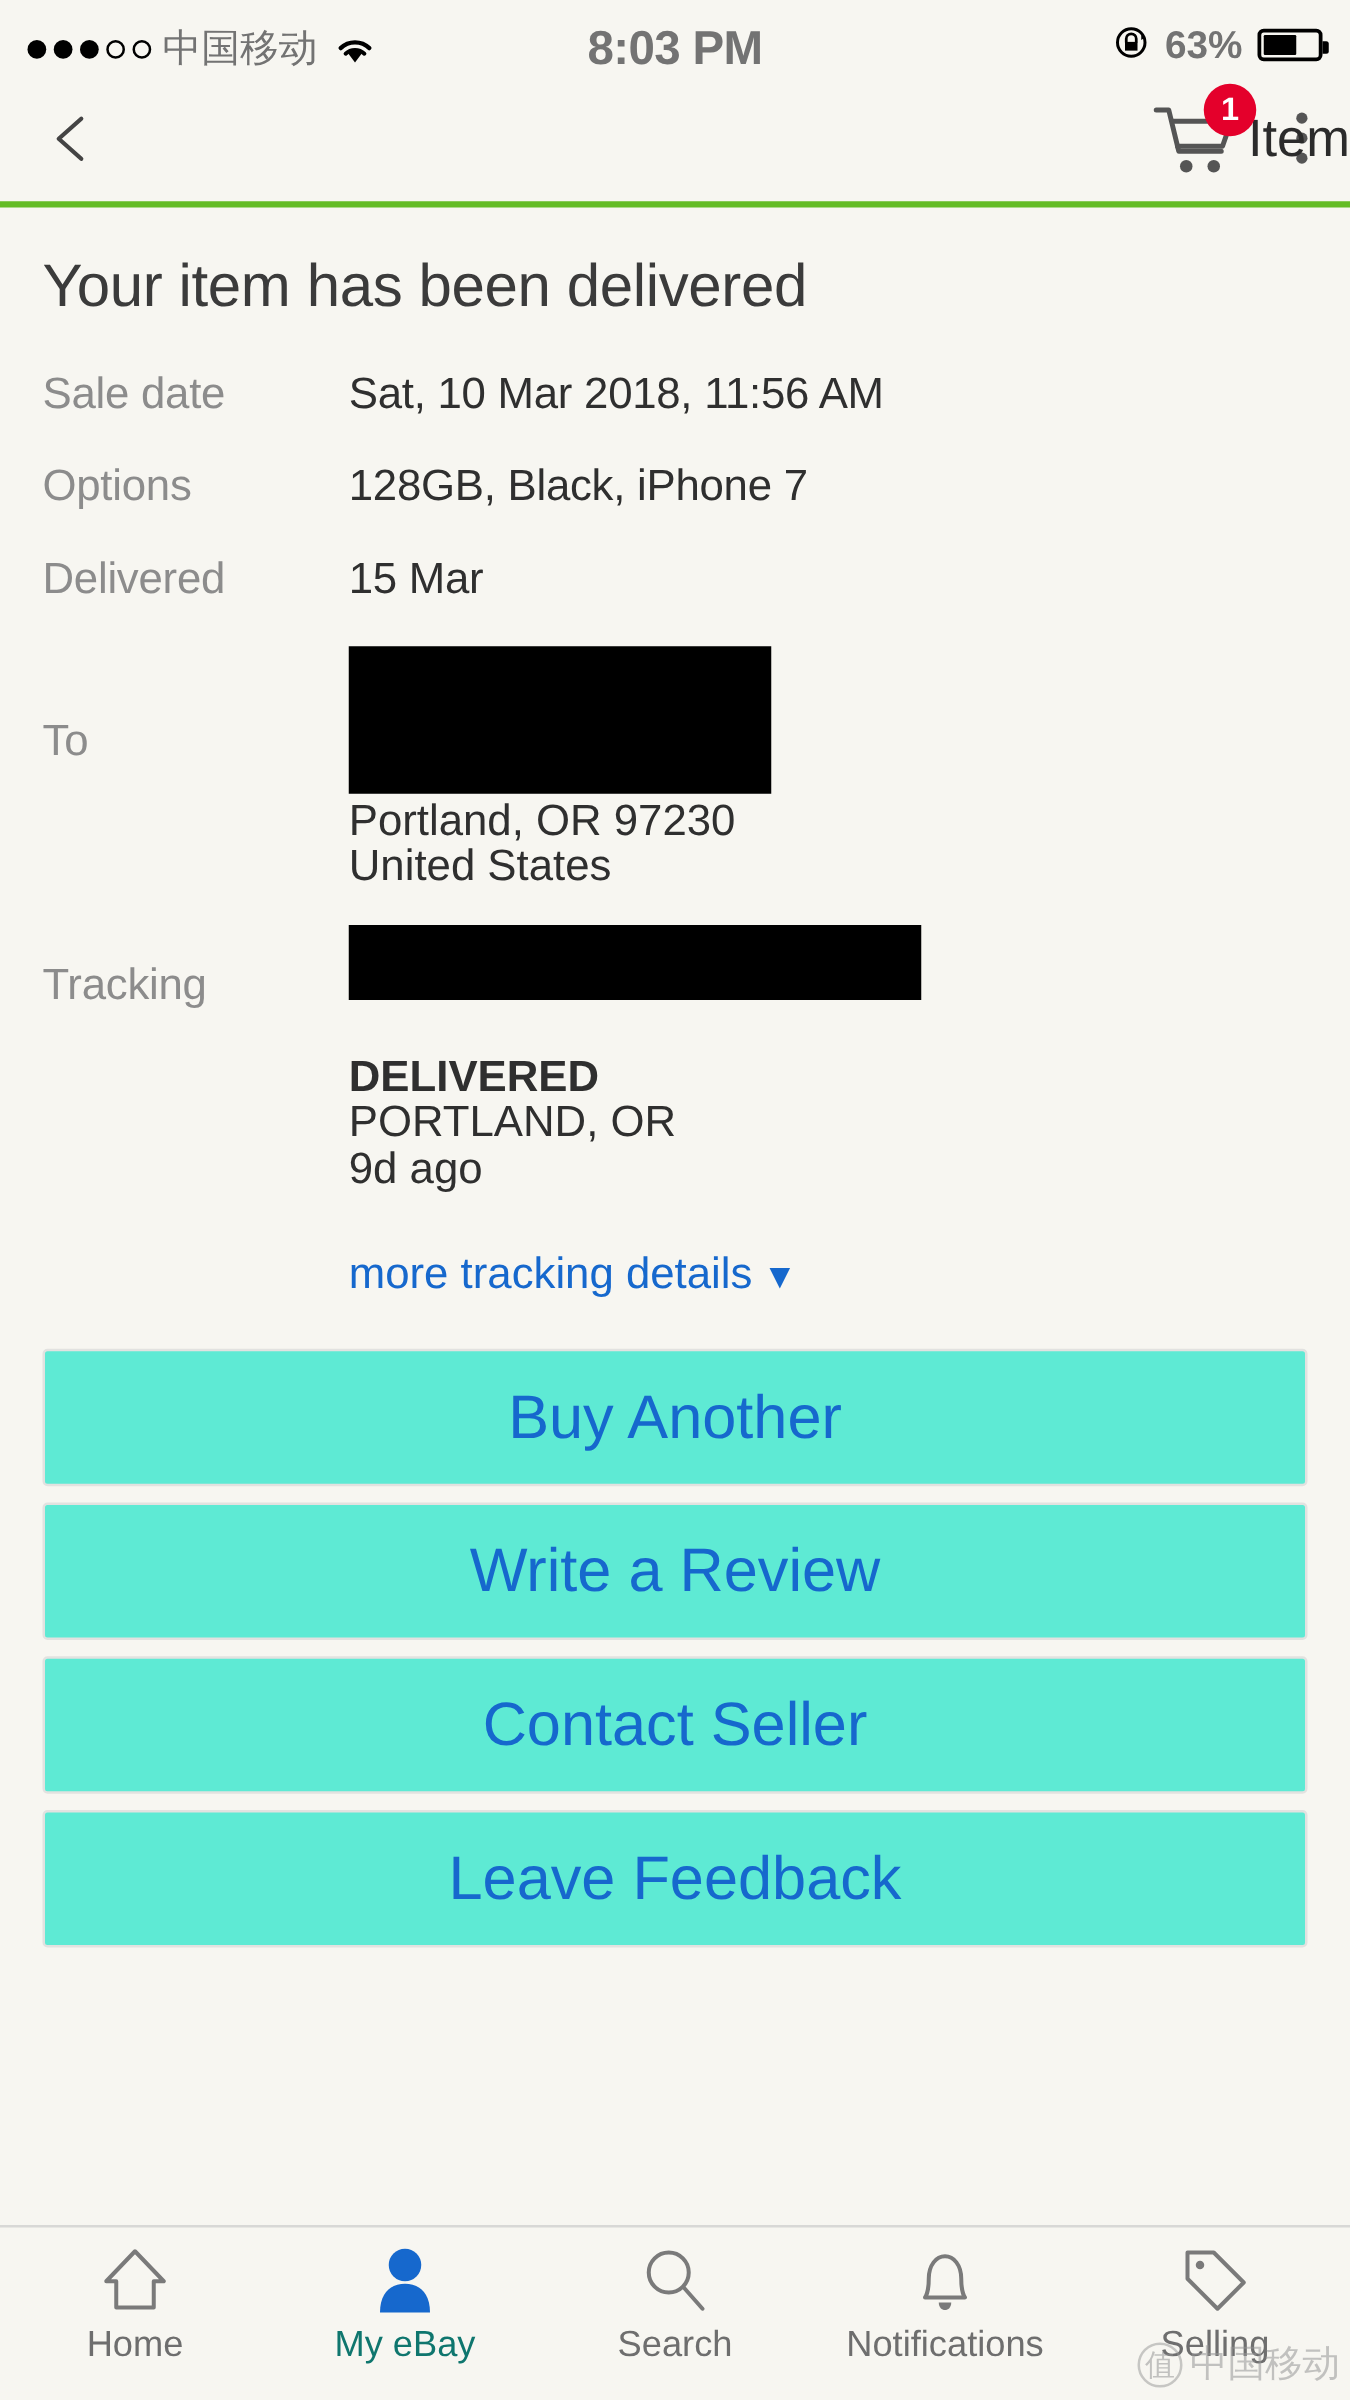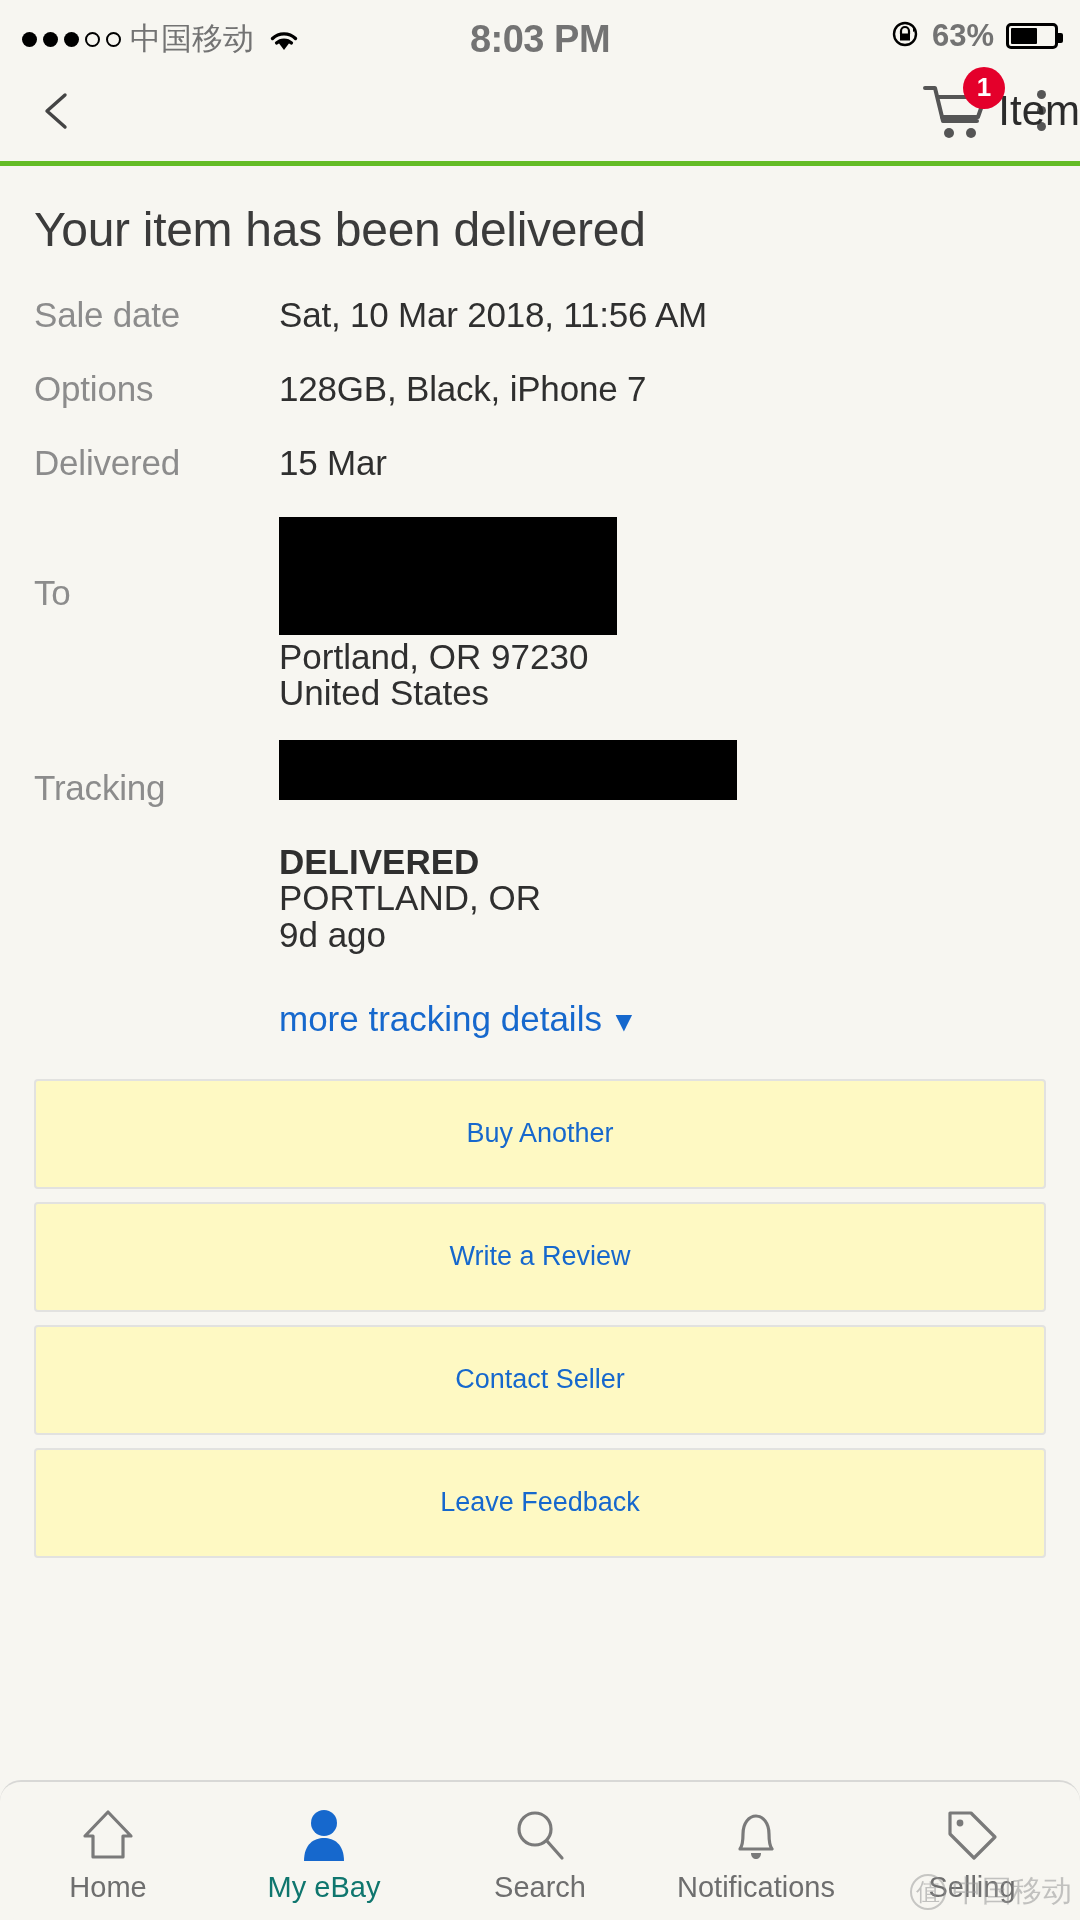--- a/index.html
+++ b/index.html
@@ -100,33 +100,32 @@
   .track-status .reg { font-size: 35px; color: #2f2f2f; }
   .more-link {
     display: inline-block; margin-top: 46px;
     font-size: 35px; color: #1668cd; cursor: pointer;
   }
 
   
   .actions { margin-top: 40px; }
   .action-btn {
     width: 100%; height: 110px;
-    background: #fef9c3; border: 2px solid #e2e2e0; border-radius: 4px;
+    background: #5eead4; border: 2px solid #e2e2e0; border-radius: 4px;
     display: flex; align-items: center; justify-content: center;
-    font-size: 27px; color: #1668cd; margin-bottom: 13px; cursor: pointer;
+    font-size: 49px; color: #1668cd; margin-bottom: 13px; cursor: pointer;
   }
 
   
   .tabbar {
     flex: 0 0 140px; height: 140px;
     border-top: 2px solid #d8d8d6;
     background: #f7f6f1;
-    display: flex; align-items: flex-start; padding-top: 25px;
+    display: flex; align-items: flex-start; padding-top: 14px;
     position: relative;
-    border-radius: 21px;
   }
   .tab {
     flex: 1 1 0; display: flex; flex-direction: column;
     align-items: center; gap: 8px; cursor: pointer;
   }
   .tab-icon { height: 56px; display: flex; align-items: center; justify-content: center; }
   .tab-label { font-size: 29px; color: #6e6e6e; }
   .tab.active .tab-label { color: #0f766e; }
 
   .watermark {

